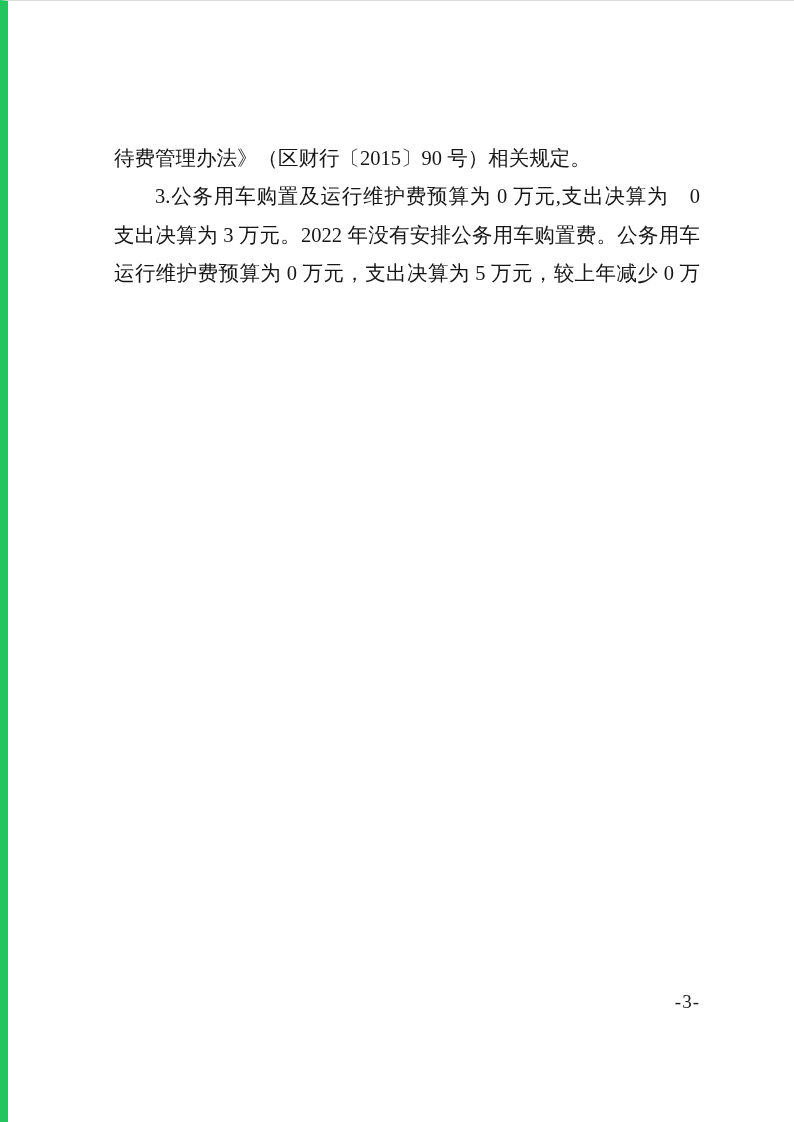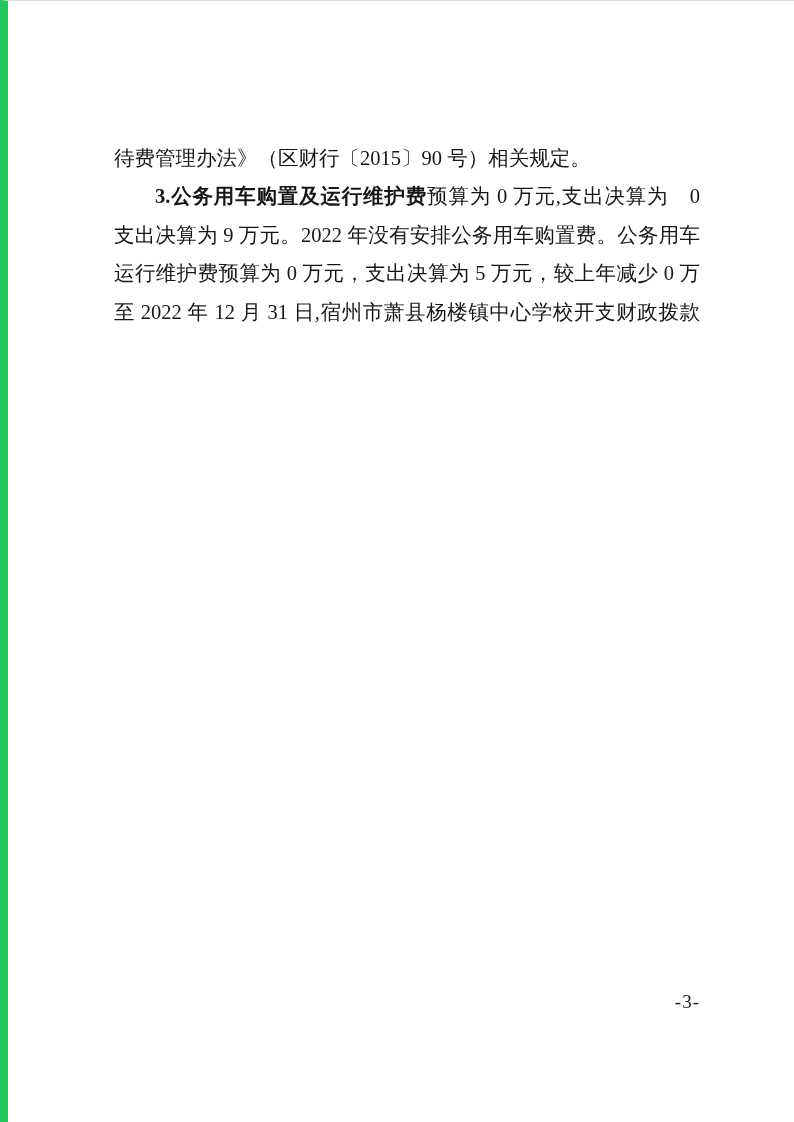--- a/index.html
+++ b/index.html
@@ -34,21 +34,21 @@
   .line.just {
     white-space: normal;
     text-align: justify;
     text-align-last: justify;
     text-justify: inter-character;
   }
   .line.indent {
     padding-left: 41px; 
   }
   .bold {
-    font-weight: 700;
+    font-weight: 400;
   }
   .page-number {
     position: absolute;
     left: 106px;
     top: 989px;
     width: 586px;
     text-align: right;
     font-size: 19px;
     line-height: 24px;
     letter-spacing: 1px;
@@ -60,25 +60,24 @@
 
 <div class="page">
 
   <div class="body-text">
 
     <div class="line">待费管理办法》（区财行〔2015〕90 号）相关规定。</div>
 
     <div class="line just indent"><span class="bold">3.公务用车购置及运行维护费</span><span>预算为 0 万元,支出决算为　0</span></div>
 
 
-    <div class="line just">支出决算为 9 万元。2022 年没有安排公务用车购置费。公务用车</div>
+    <div class="line just">支出决算为 3 万元。2022 年没有安排公务用车购置费。公务用车</div>
 
     <div class="line just">运行维护费预算为 0 万元，支出决算为 5 万元，较上年减少 0 万</div>
 
 
-    <div class="line just">至 2022 年 12 月 31 日,宿州市萧县杨楼镇中心学校开支财政拨款</div>
 
 
   </div>
 
   <div class="page-number">-3-</div>
 
 </div>
 
 </body></html>

